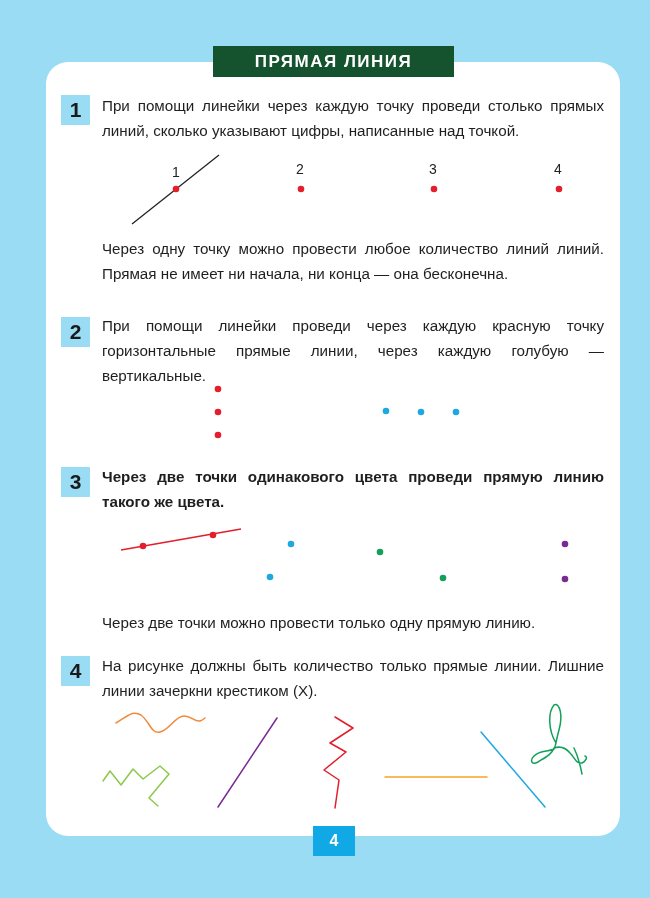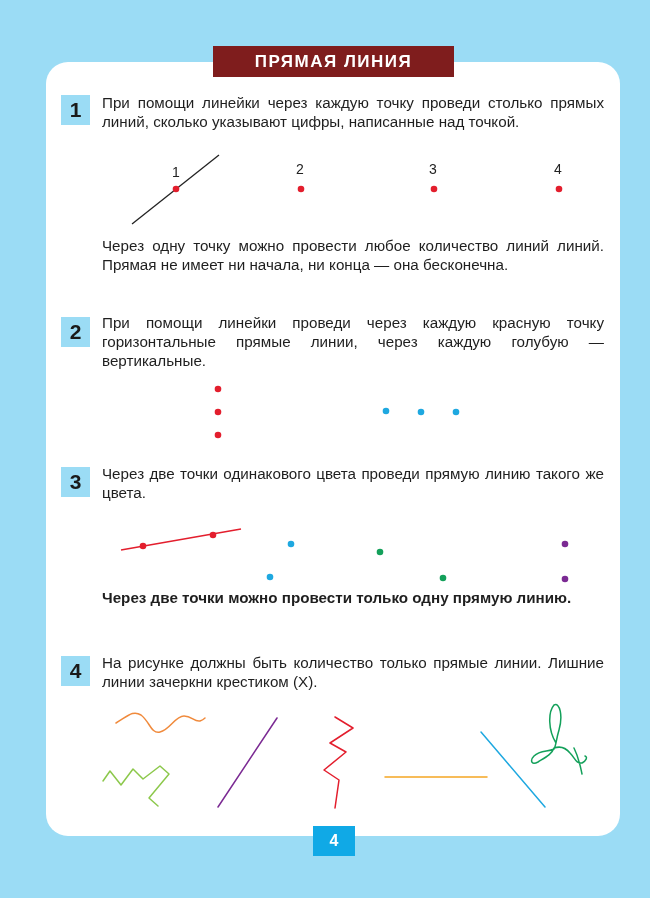--- a/index.html
+++ b/index.html
@@ -15,42 +15,42 @@
     position: absolute;
     left: 46px; top: 62px;
     width: 574px; height: 774px;
     background: #ffffff;
     border-radius: 22px;
   }
   .title-bar {
     position: absolute;
     left: 213px; top: 46px;
     width: 241px; height: 31px;
-    background: #7f1d1d;
+    background: #14532d;
     color: #ffffff;
     font-weight: bold;
     font-size: 17px;
     letter-spacing: 1.5px;
     display: flex; align-items: center; justify-content: center;
   }
   .task-num {
     position: absolute;
     width: 29px; height: 30px;
     background: #9bdcf5;
     color: #1a1a1a;
     font-weight: bold;
     font-size: 21px;
     display: flex; align-items: center; justify-content: center;
   }
   .text {
     position: absolute;
     left: 102px;
     width: 502px;
     font-size: 15.2px;
-    line-height: 19px;
+    line-height: 25px;
     text-align: justify;
     color: #1f1f1f;
   }
   .page-num {
     position: absolute;
     left: 313px; top: 826px;
     width: 42px; height: 30px;
     background: #10a9e6;
     color: #ffffff;
     font-weight: bold;
@@ -78,22 +78,22 @@
 <div class="num-label" style="left:296px; top:161px;">2</div>
 <div class="num-label" style="left:429px; top:161px;">3</div>
 <div class="num-label" style="left:554px; top:161px;">4</div>
 
 <div class="text" style="top:236px;">Через одну точку можно провести любое количество линий линий. Прямая не имеет ни начала, ни конца — она бесконечна.</div>
 
 <div class="task-num" style="left:61px; top:317px;">2</div>
 <div class="text" style="top:313px;">При помощи линейки проведи через каждую красную точку горизонтальные прямые линии, через каждую голубую — вертикальные.</div>
 
 <div class="task-num" style="left:61px; top:467px;">3</div>
-<div class="text" style="top:464px;">Через две точки одинакового цвета проведи прямую линию такого же цвета.</div>
-<div class="text" style="top:588px;font-weight:bold;">Через две точки можно провести только одну прямую линию.</div>
+<div class="text" style="top:464px;font-weight:bold;">Через две точки одинакового цвета проведи прямую линию такого же цвета.</div>
+<div class="text" style="top:610px;">Через две точки можно провести только одну прямую линию.</div>
 
 <div class="task-num" style="left:61px; top:656px;">4</div>
 <div class="text" style="top:653px;">На рисунке должны быть количество только прямые линии. Лишние линии зачеркни крестиком (X).</div>
 
 <svg class="drawing" width="650" height="898" viewBox="0 0 650 898">
 
   <g>
     <line x1="132" y1="224" x2="219" y2="155" stroke="#222" stroke-width="1.3"></line>
     <circle cx="176" cy="189" r="3.3" fill="#e31e2d"></circle>
     <circle cx="301" cy="189" r="3.3" fill="#e31e2d"></circle>

